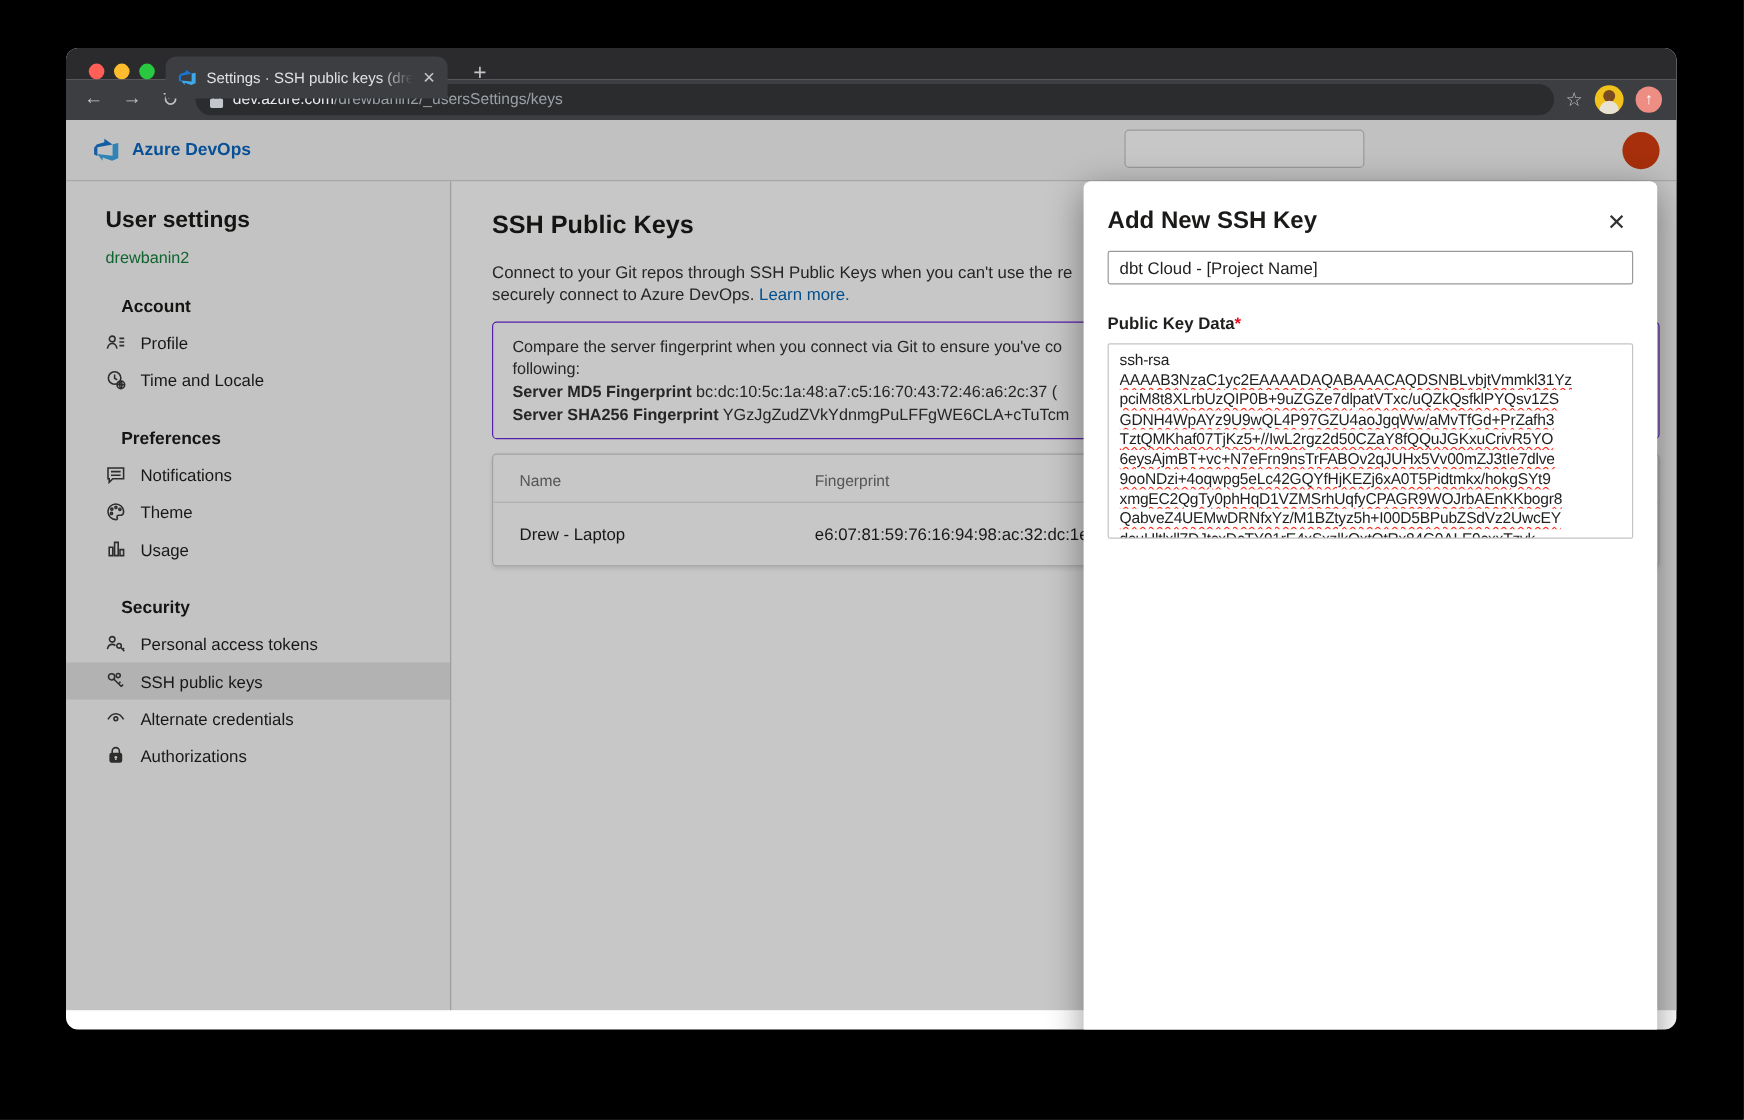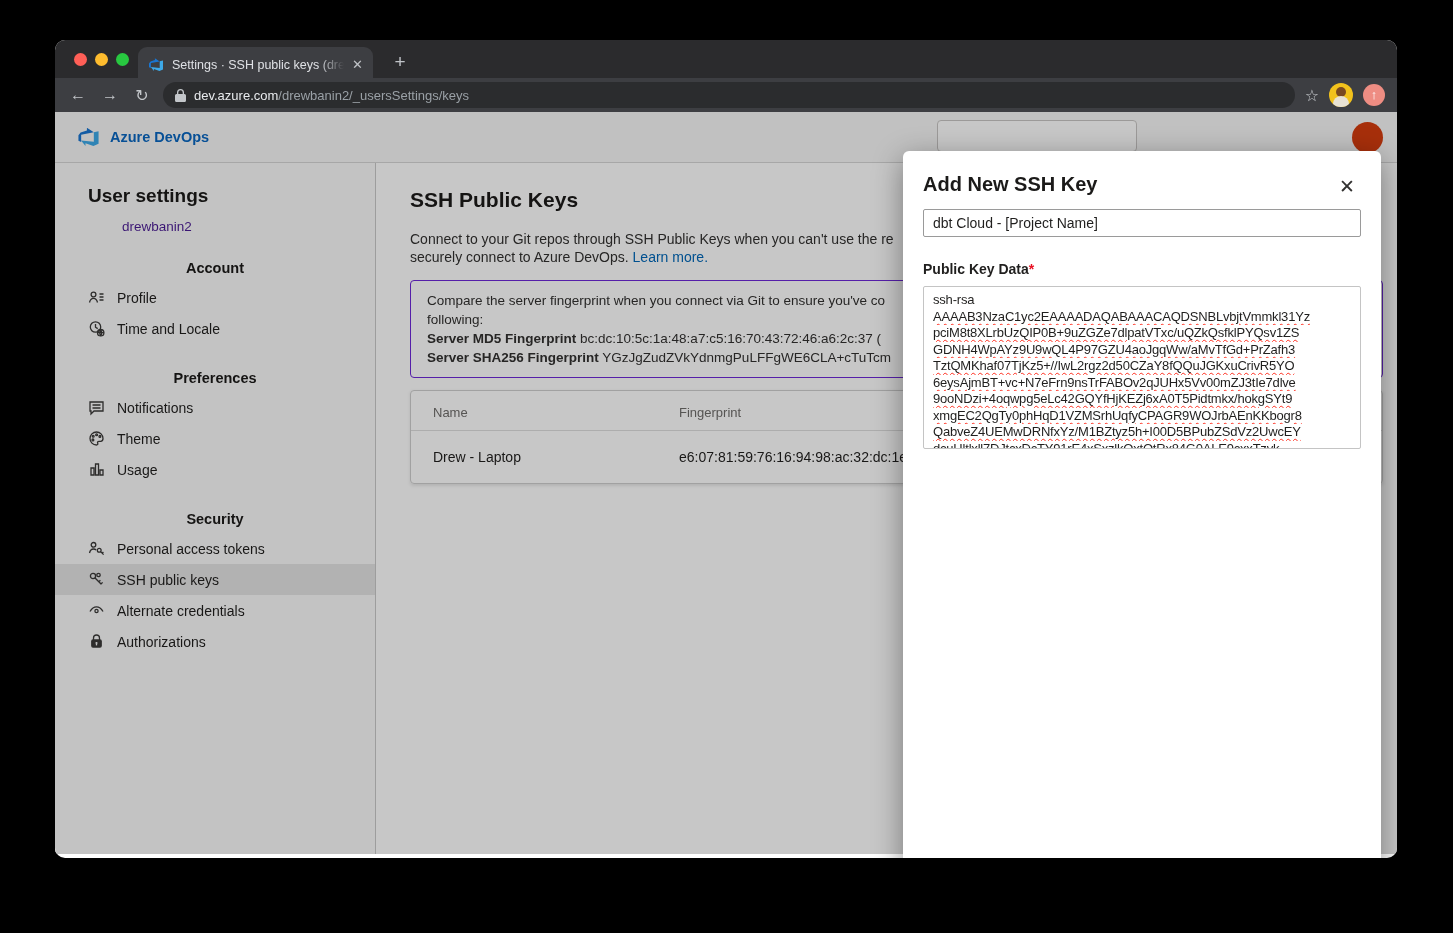--- a/index.html
+++ b/index.html
@@ -1,21 +1,21 @@
 <!DOCTYPE html>
 <html><head>
 <meta charset="utf-8">
 <style>
   * { margin:0; padding:0; box-sizing:border-box; }
   html,body { width:1453px; height:933px; background:#000; font-family:"Liberation Sans","DejaVu Sans",sans-serif; }
   .stage { position:relative; width:1453px; height:933px; background:#000; overflow:hidden; }
   .window { position:absolute; left:55px; top:40px; width:1342px; height:818px; border-radius:10px; overflow:hidden; background:#fff; box-shadow:0 10px 40px rgba(0,0,0,.6); }
 
   
-  .tabstrip { position:relative; height:38px; background:#2b2b2d; }
+  .tabstrip { position:relative; height:26px; background:#2b2b2d; }
   .traffic { position:absolute; top:13px; left:19px; display:flex; gap:8px; }
   .traffic span { width:13px; height:13px; border-radius:50%; display:block; }
   .tl-red { background:#ff5f57; } .tl-yellow { background:#febc2e; } .tl-green { background:#28c840; }
   .tab { position:absolute; left:83px; top:7px; width:235px; height:35px; background:#3d3e42; border-radius:9px 9px 0 0; display:flex; align-items:center; padding:0 10px; gap:8px; }
   .tab-title { color:#dfe1e5; font-size:12.5px; white-space:nowrap; overflow:hidden; flex:1;
     -webkit-mask-image:linear-gradient(90deg,#000 85%,transparent); mask-image:linear-gradient(90deg,#000 85%,transparent); }
   .tab-close { color:#c0c3c7; font-size:13px; cursor:default; }
   .newtab { position:absolute; left:332px; top:11px; color:#c0c3c7; font-size:19px; width:26px; text-align:center; }
   .toolbar { height:34px; background:#3d3e42; display:flex; align-items:center; padding:0 12px; gap:10px; }
   .nav-glyph { color:#c3c6ca; font-size:16px; width:22px; text-align:center; }
@@ -30,22 +30,22 @@
 
   
   .page { position:relative; height:742px; background:#fff; overflow:hidden; }
   .devops-header { position:relative; height:51px; background:#f8f8f8; border-bottom:1px solid #d6d6d6; display:flex; align-items:center; padding:0 22px; gap:10px; }
   .brand { color:#0a67c1; font-size:14.5px; font-weight:bold; }
   .hdr-search { position:absolute; left:882px; top:8px; width:200px; height:32px; background:#fff; border:1px solid #c8c6c4; border-radius:4px; }
   .hdr-avatar { position:absolute; right:14px; top:10px; width:31px; height:31px; border-radius:50%; background:#d63d0f; }
   .content-row { display:flex; height:691px; }
   .sidebar { width:321px; background:#fafafa; border-right:1px solid #c9c9c9; padding-top:22px; }
   .sb-title { font-size:19px; font-weight:bold; color:#1b1a19; padding:0 33px; }
-  .sb-sub { font-size:13.5px; color:#4c1d95; padding:12px 33px 0;margin-left:34px; }
-  .sb-section { font-size:14.5px; font-weight:bold; color:#1b1a19; padding:26px 33px 6px;text-align:center; }
+  .sb-sub { font-size:13.5px; color:#15803d; padding:12px 33px 0; }
+  .sb-section { font-size:14.5px; font-weight:bold; color:#1b1a19; padding:26px 46px 6px; }
   .sb-item { display:flex; align-items:center; gap:12px; padding:7px 33px; font-size:14px; color:#201f1e; cursor:pointer; }
   .sb-item.selected { background:#e4e4e4; }
   .sb-icon { width:17px; height:17px; flex:0 0 17px; color:#3b3a39; }
   .sb-icon svg { width:17px; height:17px; display:block; stroke:#3b3a39; fill:none; stroke-width:1.3; }
 
   .main { flex:1; padding:25px 14px 0 34px; position:relative; }
   .main-title { font-size:21px; font-weight:bold; color:#1b1a19; }
   .main-desc { margin-top:18px; font-size:14px; color:#323130; line-height:18px; white-space:nowrap; overflow:hidden; }
   .link { color:#0067b8; }
   .note-box { margin-top:14px; border:1px solid #6d28d9; border-radius:4px; padding:10px 16px; font-size:13.5px; color:#323130; line-height:19px; white-space:nowrap; overflow:hidden; }

